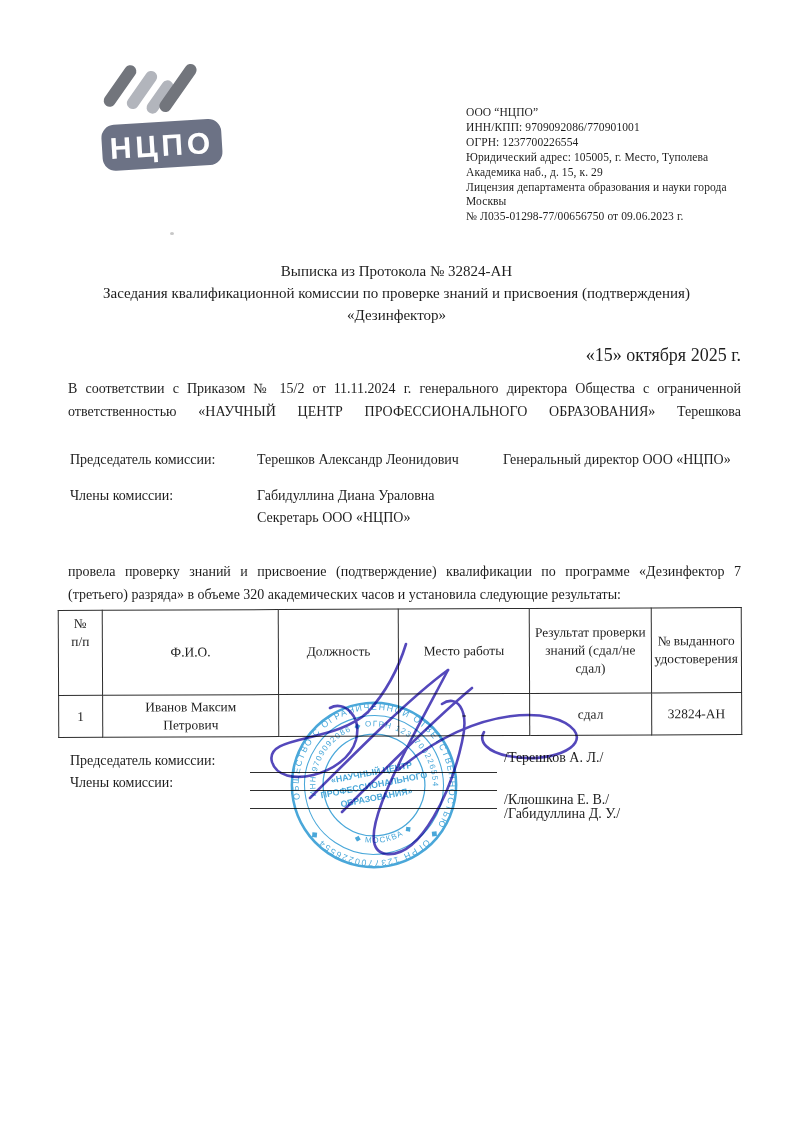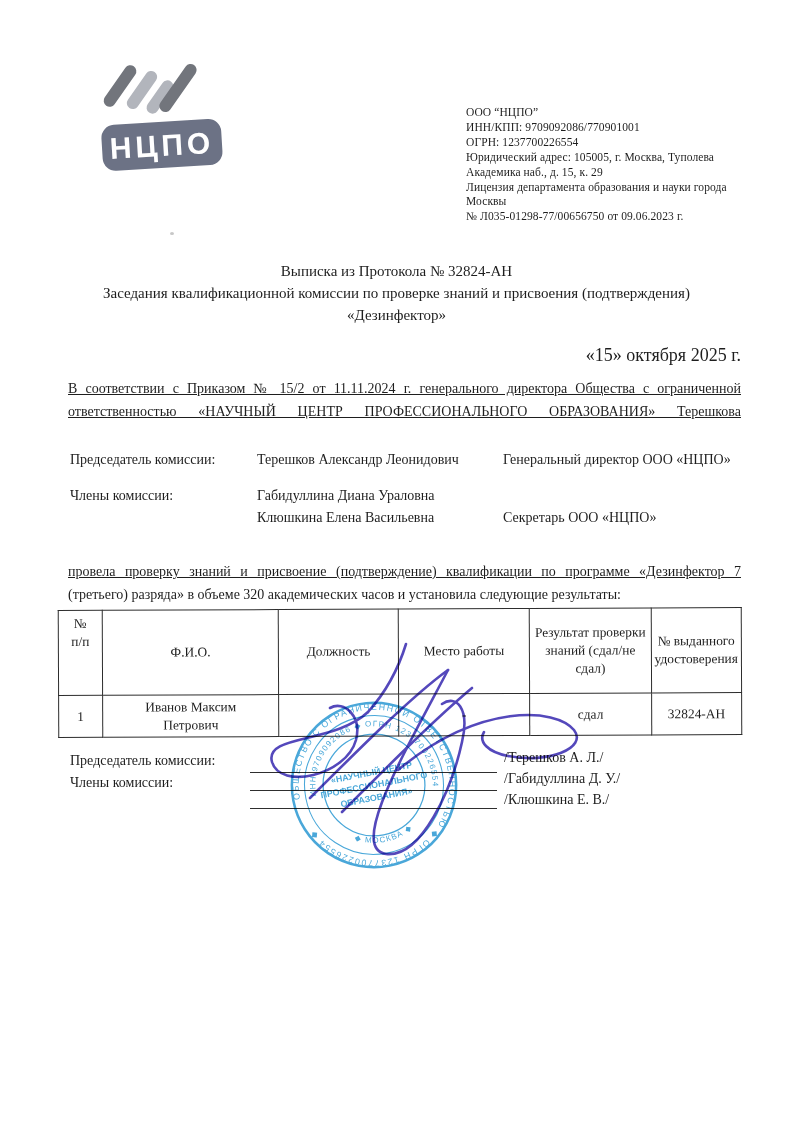--- a/index.html
+++ b/index.html
@@ -17,21 +17,21 @@
     background:#b9b9b9; border-radius:50%; opacity:.8; }
   
   .title-block {
     position:absolute; left:0; top:261px; width:100%; text-align:center;
     font-weight:normal; font-size:15px; line-height:21.8px;
   }
   .doc-date { position:absolute; top:345px; right:52px; font-size:18px; }
   
   .para { position:absolute; left:68px; width:673px; font-size:14px; }
   .para .line { line-height:22.5px; }
-  .para .jline { text-align:justify; text-align-last:justify;text-decoration:underline; }
+  .para .jline { text-align:justify; text-align-last:justify; }
   #para2 .line { line-height:23px; }
   
   .commission-row {
     position:absolute; left:70px; width:672px; font-size:14px;
     display:grid; grid-template-columns:187px 246px 1fr;
   }
   
   .results-table {
     position:absolute; left:58px; top:610px; width:684px;
     border-collapse:collapse; font-size:13.4px;
@@ -77,21 +77,21 @@
     <g transform="rotate(-3.5 65 94)">
       <rect x="6" y="70" width="120" height="46" rx="13" style="fill: rgb(108, 114, 133);"></rect>
       <text x="66" y="104" text-anchor="middle" fill="#ffffff" font-family="Liberation Sans, sans-serif" font-weight="bold" font-size="30" letter-spacing="4">НЦПО</text>
     </g>
   </svg>
 
   <div class="company-info">
     <div>ООО “НЦПО”</div>
     <div>ИНН/КПП: 9709092086/770901001</div>
     <div>ОГРН: 1237700226554</div>
-    <div>Юридический адрес: 105005, г. Москва, Туполева</div>
+    <div>Юридический адрес: 105005, г. Место, Туполева</div>
     <div>Академика наб., д. 15, к. 29</div>
     <div>Лицензия департамента образования и науки города</div>
     <div>Москвы</div>
     <div>№ Л035-01298-77/00656750 от 09.06.2023 г.</div>
   </div>
 
   <div class="speck"></div>
 
   <div class="title-block">
     <div>Выписка из Протокола № 32824-АН</div>
@@ -110,21 +110,20 @@
     <div>Председатель комиссии:</div>
     <div>Терешков Александр Леонидович</div>
     <div>Генеральный директор ООО «НЦПО»</div>
   </div>
   <div class="commission-row" style="top:488px;">
     <div>Члены комиссии:</div>
     <div>Габидуллина Диана Ураловна</div>
   </div>
   <div class="commission-row" style="top:510px;">
     <div></div>
-    <div>Клюшкина Елена Васильевна</div>
     <div>Секретарь ООО «НЦПО»</div>
   </div>
 
   <div class="para" id="para2" style="top:560px;">
     <div class="line jline">провела проверку знаний и присвоение (подтверждение) квалификации по программе «Дезинфектор 7</div>
     <div class="line">(третьего) разряда» в объеме 320 академических часов и установила следующие результаты:</div>
   </div>
 
   <table class="results-table">
     <colgroup>
@@ -158,21 +157,21 @@
   </table>
 
   <div class="sig-label" style="top:753px;">Председатель комиссии:</div>
   <div class="sig-label" style="top:775px;">Члены комиссии:</div>
 
   <div class="sig-line" style="top:772px;"></div>
   <div class="sig-line" style="top:790px;"></div>
   <div class="sig-line" style="top:808px;"></div>
 
   <div class="sig-name" style="top:750px;">/Терешков А. Л./</div>
-  <div class="sig-name" style="top:771px;text-align:right;">/Габидуллина Д. У./</div>
+  <div class="sig-name" style="top:806px;text-align:right;">/Габидуллина Д. У./</div>
   <div class="sig-name" style="top:792px;">/Клюшкина Е. В./</div>
 
   <svg class="stamp" viewBox="0 0 180 180" style="color: rgb(58, 160, 214);">
     <defs>
       <path id="outerRing" d="M13,90 A77,77 0 1 1 167,90 A77,77 0 1 1 13,90"></path>
       <path id="innerRing" d="M30,90 A60,60 0 1 1 150,90 A60,60 0 1 1 30,90"></path>
       <path id="bottomArc" d="M33,108 A60,60 0 0 0 147,108"></path>
     </defs>
     <circle cx="90" cy="90" r="84" fill="none" stroke="currentColor" stroke-width="2.6"></circle>
     <circle cx="90" cy="90" r="71" fill="none" stroke="currentColor" stroke-width="1.1"></circle>

